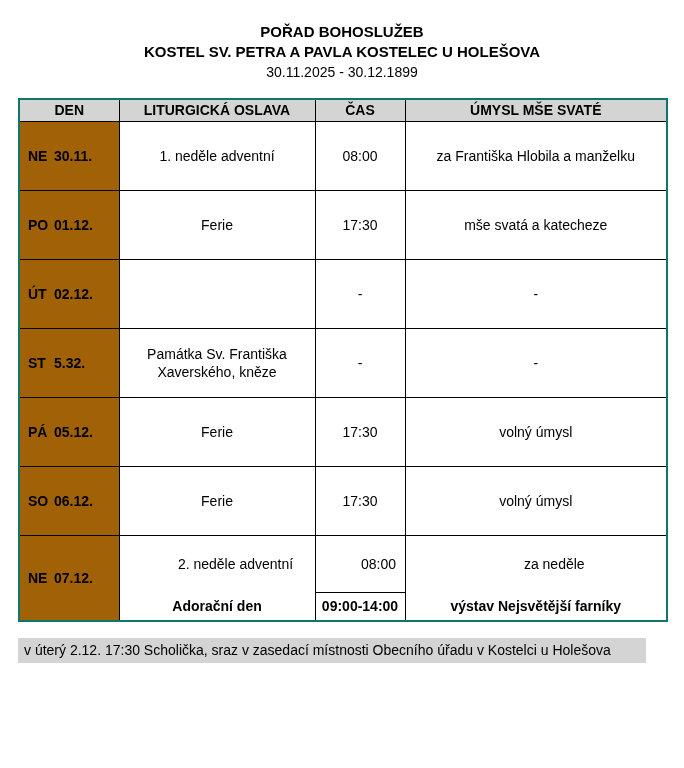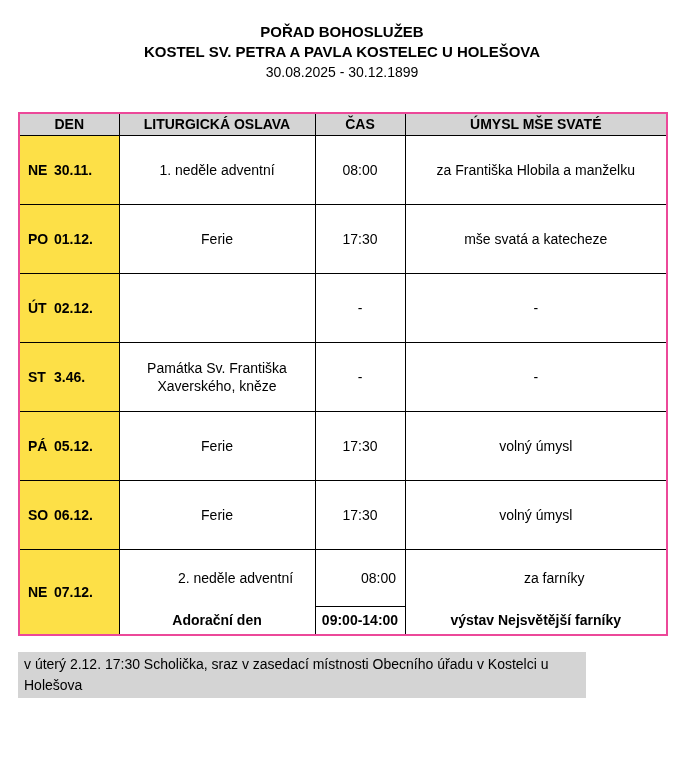--- a/index.html
+++ b/index.html
@@ -9,45 +9,45 @@
     color: #000000;
     font-family: "Liberation Sans", sans-serif;
   }
   .page { padding: 22px 18px 0 18px; border-radius: 11px; }
 
   .titles { text-align: center; }
   .title-line { font-weight: bold; font-size: 15px; line-height: 20px; }
   .date-range { font-size: 14px; line-height: 20px; font-weight: normal; }
 
   table.schedule {
-    margin-top: 30px;
+    margin-top: 16px;
     width: 648px;
     border-collapse: collapse;
-    border: 2px solid #ec4899;
+    border: 2px solid #0f766e;
     table-layout: fixed;
   }
   table.schedule th, table.schedule td { border: 1px solid #000; }
   table.schedule thead th {
     background: #d4d4d4;
     font-size: 14px;
     font-weight: bold;
     height: 22px;
     text-align: center;
     padding: 1px 2px;
   }
   col.c-day { width: 100px; }
   col.c-cel { width: 196px; }
   col.c-time { width: 90px; }
   col.c-int { width: 262px; }
 
   tr.body-row { height: 69px; }
   tr.body-row-tall { height: 86px; }
 
   td.day-cell {
-    background: #fde047;
+    background: #a16207;
     font-weight: bold;
     font-size: 14px;
     padding-left: 8px;
     vertical-align: middle;
   }
   td.day-cell .abbr { display: inline-block; width: 26px; }
 
   td.c {
     text-align: center;
     vertical-align: middle;
@@ -69,36 +69,36 @@
     display: flex;
     align-items: center;
     justify-content: center;
     font-size: 14px;
     font-weight: bold;
   }
   .part-bottom.ruled { border-top: 1px solid #000; }
 
   .footer-note {
     margin-top: 16px;
-    width: 568px;
+    width: 628px;
     background: #d4d4d4;
     font-size: 14px;
     line-height: 21px;
     padding: 2px 6px;
   }
 </style>
 </head>
 <body>
 
 <div class="page">
 
   <div class="titles">
     <div class="title-line">POŘAD BOHOSLUŽEB</div>
     <div class="title-line">KOSTEL SV. PETRA A PAVLA KOSTELEC U HOLEŠOVA</div>
-    <div class="date-range">30.08.2025 - 30.12.1899</div>
+    <div class="date-range">30.11.2025 - 30.12.1899</div>
   </div>
 
   <table class="schedule">
     <colgroup>
       <col class="c-day">
         <col class="c-cel">
         <col class="c-time">
         <col class="c-int">
     </colgroup>
     <thead>
@@ -133,21 +133,21 @@
         <td class="day-cell">
           <span class="abbr">ÚT</span><span>02.12.</span>
         </td>
         <td class="c"></td>
         <td class="c">-</td>
         <td class="c">-</td>
       </tr>
 
       <tr class="body-row">
         <td class="day-cell">
-          <span class="abbr">ST</span><span>3.46.</span>
+          <span class="abbr">ST</span><span>5.32.</span>
         </td>
         <td class="c">Památka Sv. Františka Xaverského, kněze</td>
         <td class="c">-</td>
         <td class="c">-</td>
       </tr>
 
 
       <tr class="body-row">
         <td class="day-cell">
           <span class="abbr">PÁ</span><span>05.12.</span>
@@ -172,21 +172,21 @@
         </td>
         <td class="c p0">
           <div class="part-top">2. neděle adventní</div>
           <div class="part-bottom">Adorační den</div>
         </td>
         <td class="c p0">
           <div class="part-top">08:00</div>
           <div class="part-bottom ruled">09:00-14:00</div>
         </td>
         <td class="c p0">
-          <div class="part-top">za farníky</div>
+          <div class="part-top">za neděle</div>
           <div class="part-bottom">výstav Nejsvětější farníky</div>
         </td>
       </tr>
 
     </tbody>
   </table>
 
   <div class="footer-note">v úterý 2.12. 17:30 Scholička, sraz v zasedací místnosti Obecního úřadu v Kostelci u Holešova</div>
 
 </div>

